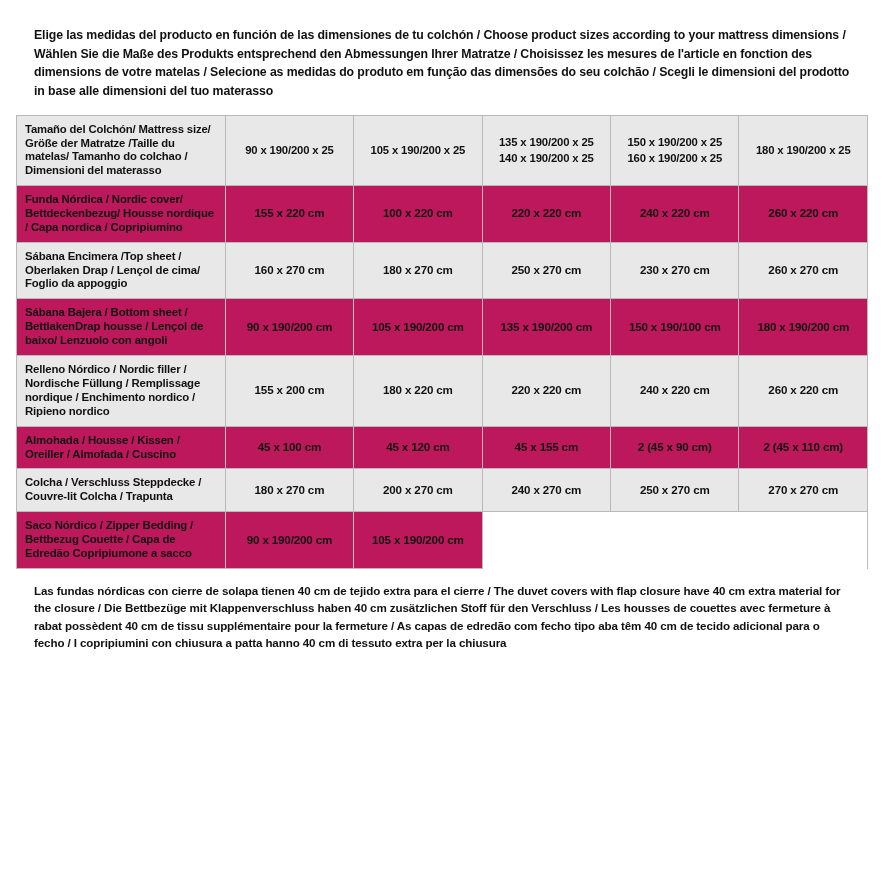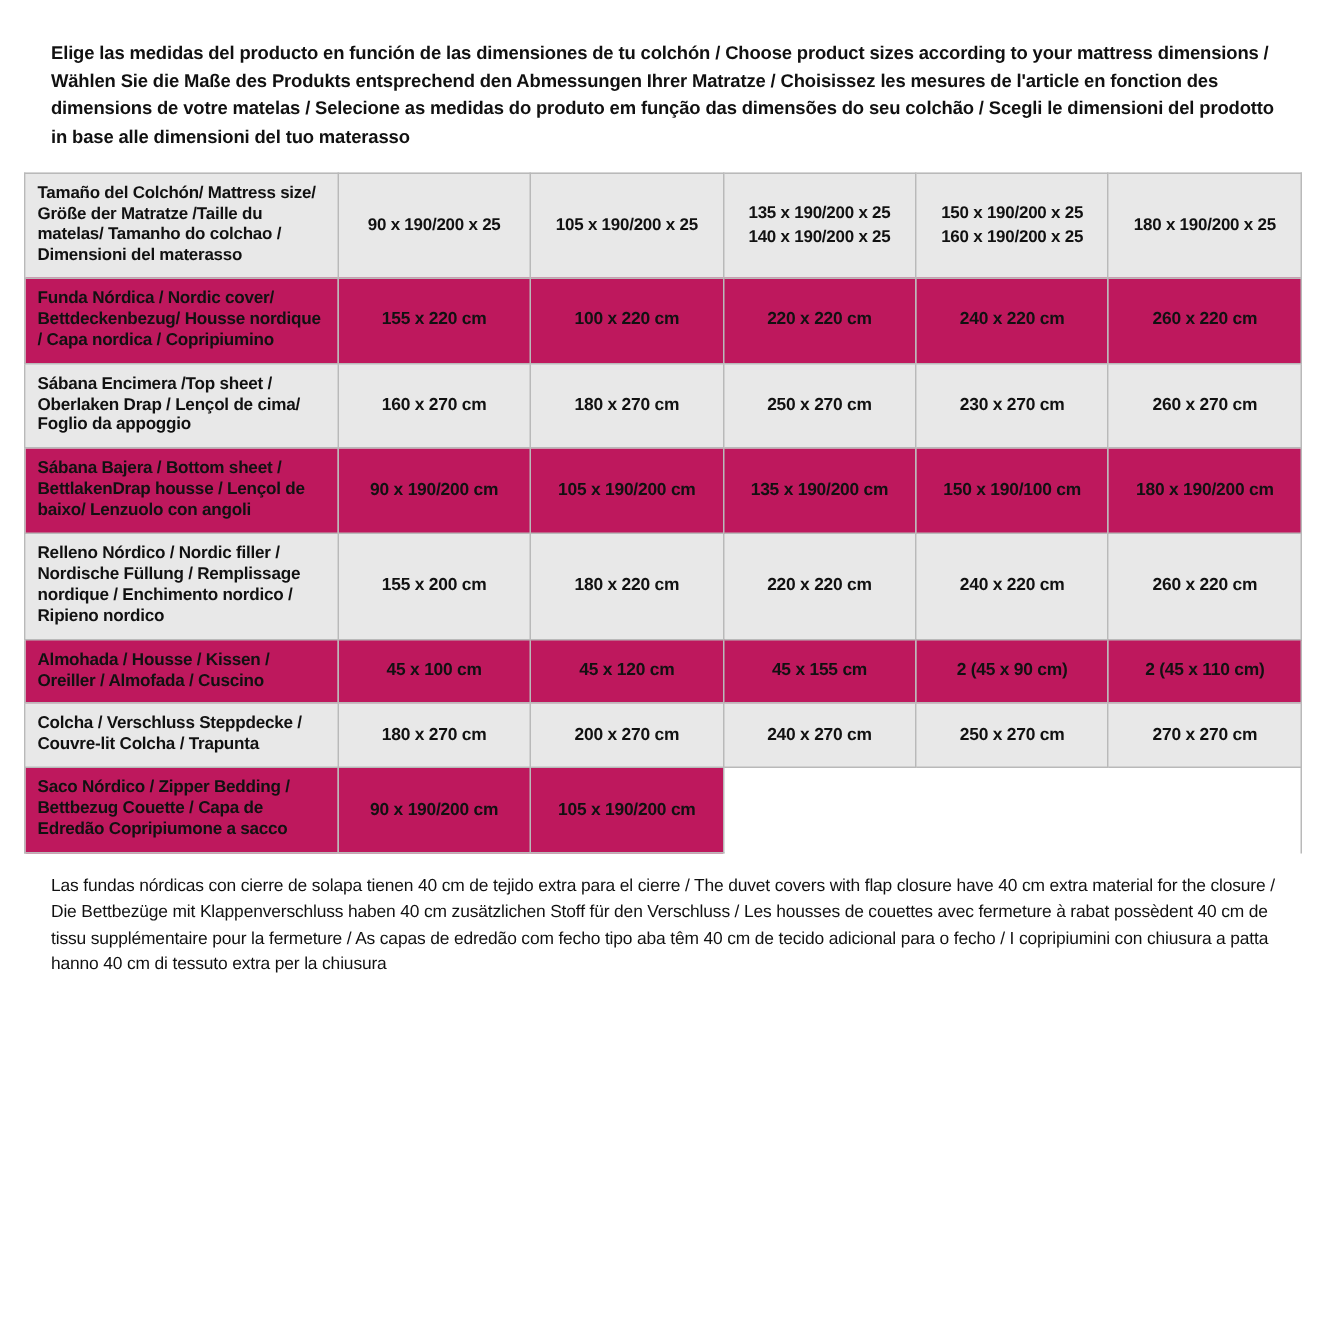--- a/index.html
+++ b/index.html
@@ -64,21 +64,21 @@
   .shade-gray {
     background: #e8e8e8;
   }
   .shade-white {
     background: #be185d;
   }
   .col-label { width: 208px; }
   .col-d { width: 128px; }
   .footnote {
     font-size: 11.6px;
-    font-weight: normal;
+    font-weight: bold;
     line-height: 1.5;
     letter-spacing: -0.1px;
     margin: 13px 18px 0 18px;
     color: #111;
   }
   .empty-cell { background: #ffffff; }
 </style>
 </head>
 <body>
 

